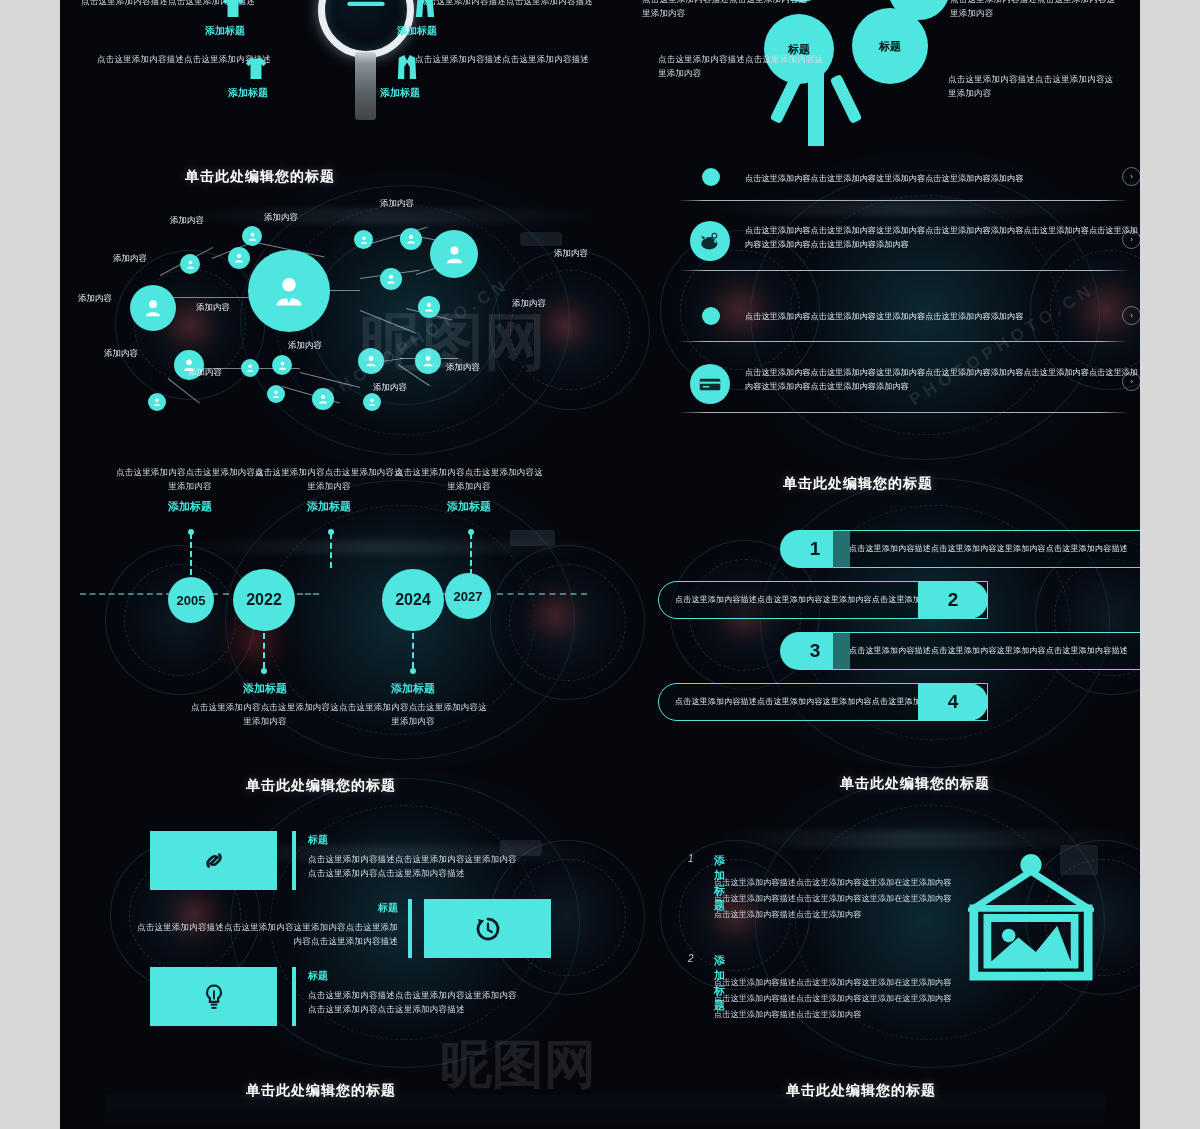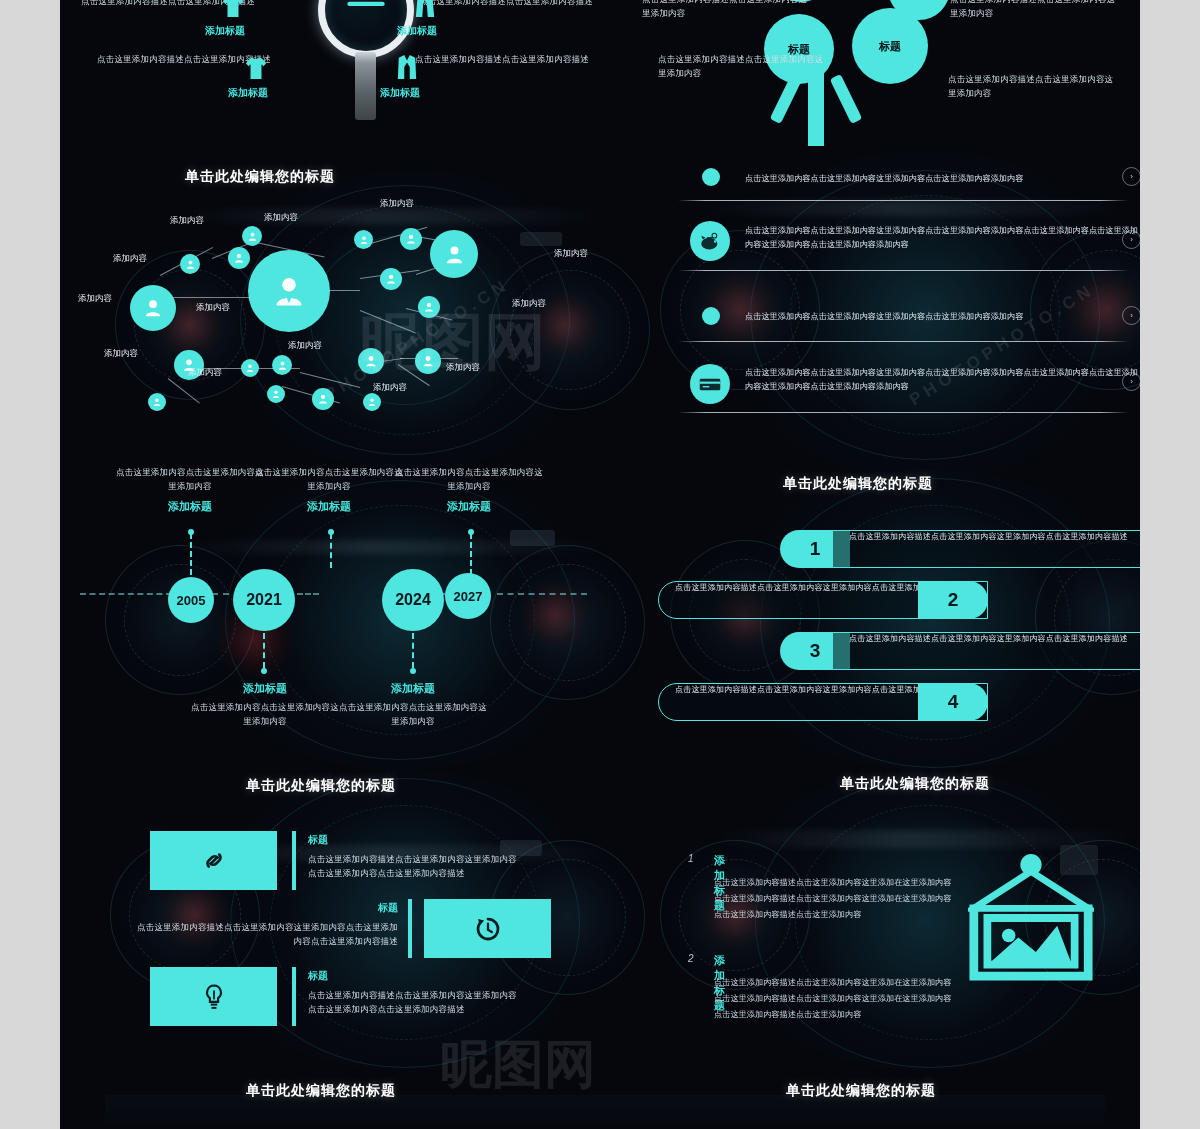--- a/index.html
+++ b/index.html
@@ -127,21 +127,21 @@
   .tl-cap{ position:absolute; text-align:center; width:150px;}
   .tl-h{ color:#46e4dc; font-size:11px; font-weight:bold; }
 
   
   .s6 { position:absolute; left:580px; top:455px; width:500px; height:300px; }
   .pill-num{ position:absolute; height:38px; border-radius:19px; background:#4fe6df;
              display:flex;align-items:center;justify-content:center;
              color:#0b1a1e; font-size:19px; font-weight:bold; }
   .pill-body{ position:absolute; height:38px; border:1.5px solid #4fe6df;
               background: rgba(4,12,18,.55);
-              display:flex; }
+              display:flex; align-items:center; }
   .pill-body .desc{ color:#e0e9f0; font-size:8px; line-height:1.6; }
 
   
   .s7 { position:absolute; left:0; top:755px; width:560px; height:300px; }
   .blk{ position:absolute; background:#4fe6df; display:flex;align-items:center;justify-content:center;}
   .divider{ position:absolute; width:4px; background:#4fe6df; }
 
   
   .s8 { position:absolute; left:580px; top:755px; width:500px; height:300px; }
   .n8{ position:absolute; color:#b9c7d4; font-size:10px; font-style:italic; }
@@ -508,21 +508,21 @@
       <div class="tl-dot" style="left:408px; top:74px;"></div>
       <div class="tl-stem" style="left:410px; top:78px; height:42px;"></div>
 
       <div class="tl-line" style="left:20px; top:138px; width:92px;"></div>
       <div class="tl-line" style="left:152px; top:138px; width:28px;"></div>
       <div class="tl-line" style="left:237px; top:138px; width:22px;"></div>
       <div class="tl-line" style="left:375px; top:138px; width:10px;"></div>
       <div class="tl-line" style="left:437px; top:138px; width:90px;"></div>
 
       <div class="tl-circle" style="left:108px; top:122px; width:46px; height:46px; font-size:13px;">2005</div>
-      <div class="tl-circle" style="left:173px; top:114px; width:62px; height:62px; font-size:16px;">2021</div>
+      <div class="tl-circle" style="left:173px; top:114px; width:62px; height:62px; font-size:16px;">2022</div>
       <div class="tl-circle" style="left:322px; top:114px; width:62px; height:62px; font-size:16px;">2024</div>
       <div class="tl-circle" style="left:385px; top:118px; width:46px; height:46px; font-size:13px;">2027</div>
 
       <div class="tl-stem" style="left:203px; top:178px; height:35px;"></div>
       <div class="tl-dot" style="left:201px; top:213px;"></div>
       <div class="tl-stem" style="left:352px; top:178px; height:35px;"></div>
       <div class="tl-dot" style="left:350px; top:213px;"></div>
 
       <div class="tl-cap" style="left:130px; top:226px;">
         <div class="tl-h">添加标题</div>

